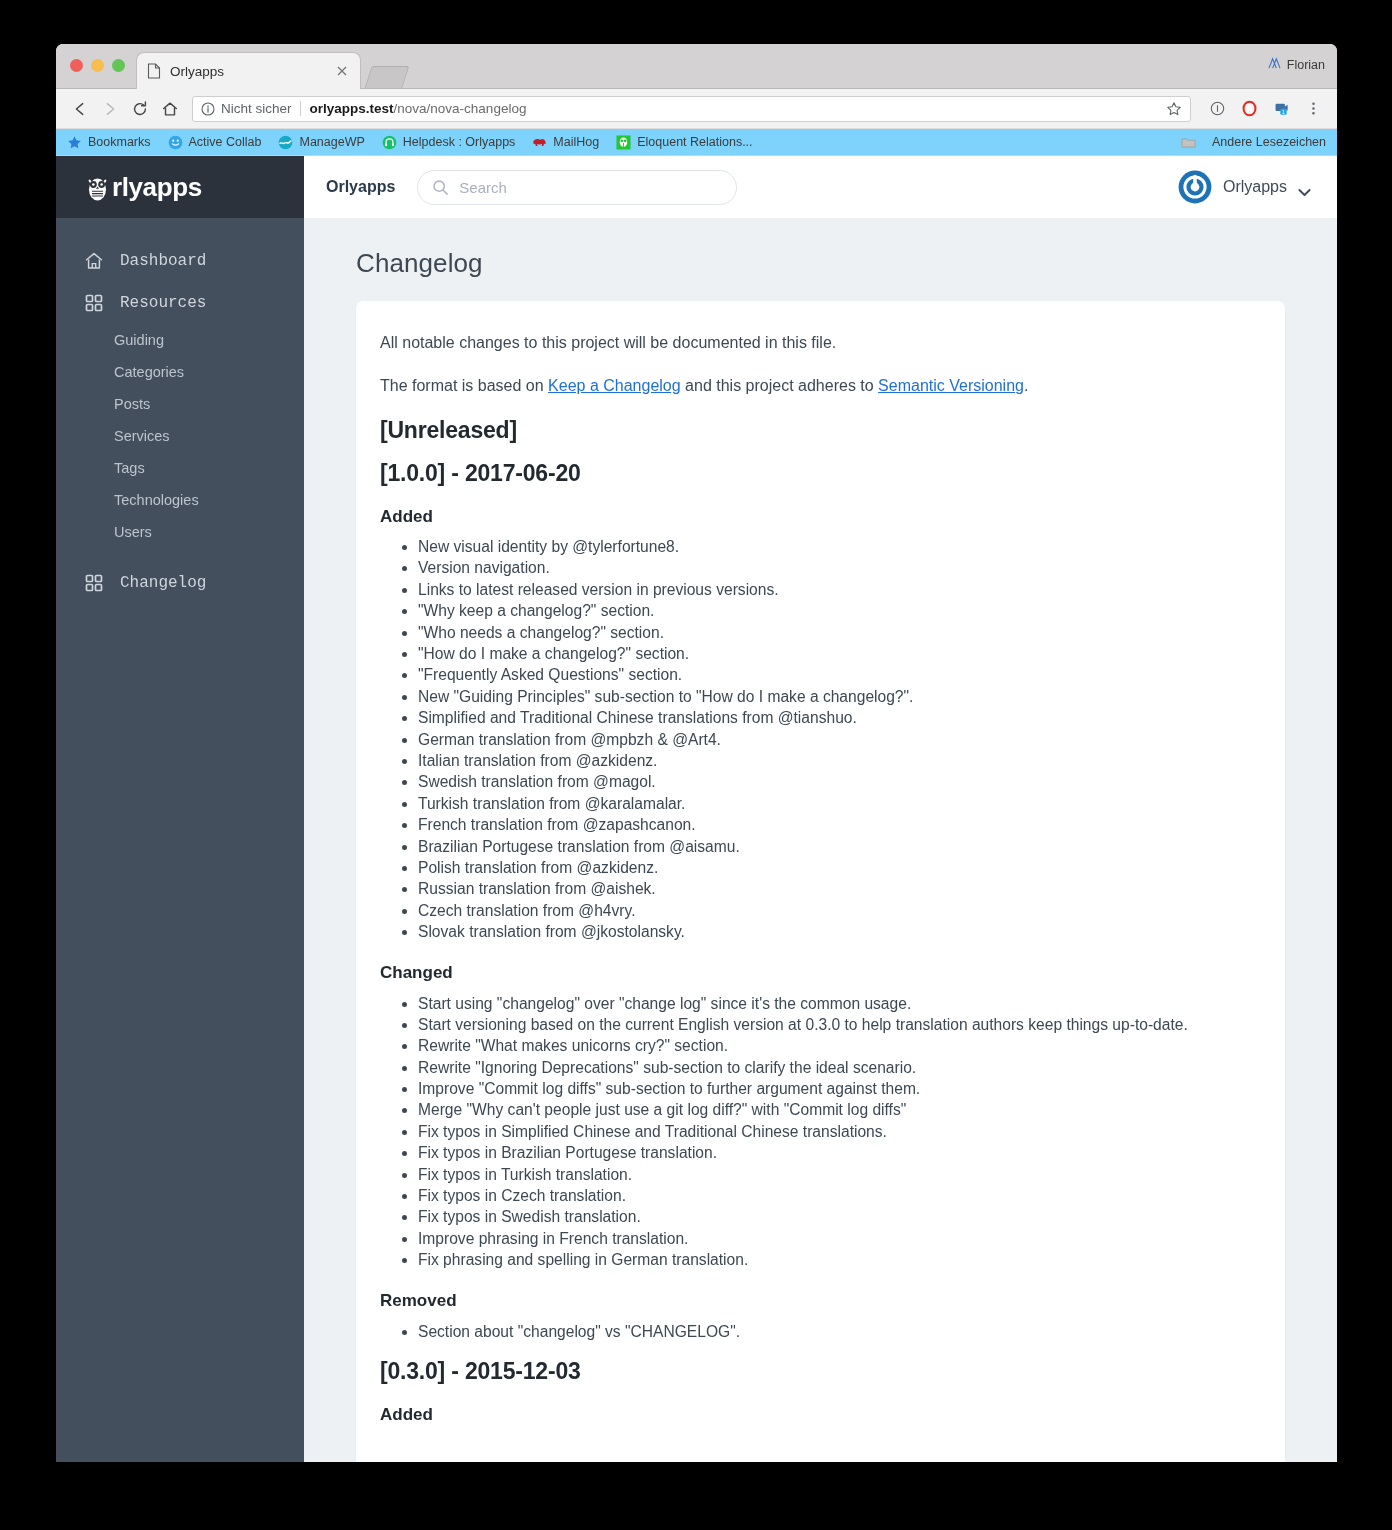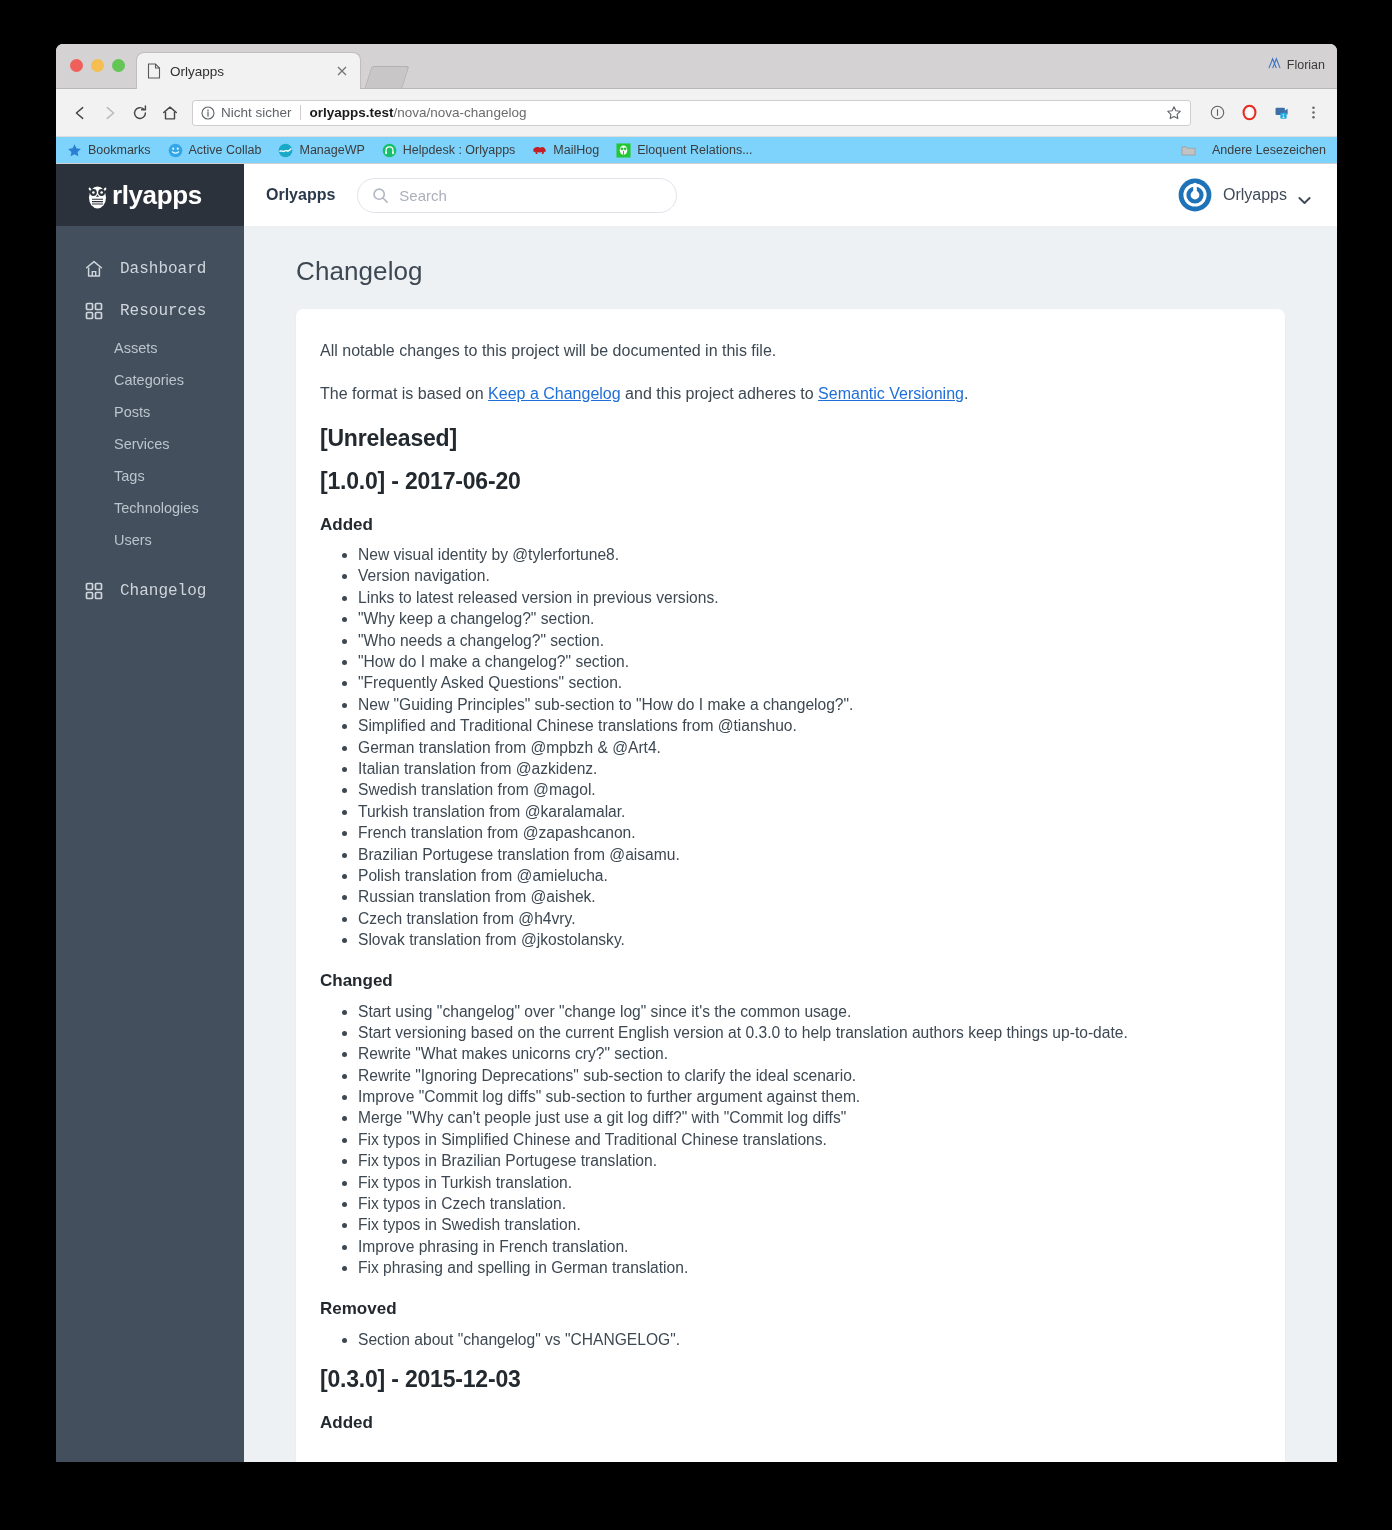--- a/index.html
+++ b/index.html
@@ -60,21 +60,21 @@
     border-radius: 3px 3px 0 0;
   }
   .profile-name {
     position: absolute; right: 12px; top: 13px;
     display: flex; align-items: center; gap: 6px;
     font-size: 12.5px; color: #3b3b3b;
   }
 
   
   .toolbar {
-    height: 48px; background: #f3f2f2;
+    height: 40px; background: #f3f2f2;
     display: flex; align-items: center;
     padding: 0 10px; gap: 2px;
     border-bottom: 1px solid #dedcdc;
   }
   .tbtn {
     width: 28px; height: 28px;
     display: flex; align-items: center; justify-content: center;
     border-radius: 50%;
   }
   .omnibox {
@@ -98,21 +98,21 @@
     padding: 0 11px; gap: 17px;
     border-bottom: 1px solid #d2d0d0;
     font-size: 12.5px; color: #3c3c3c;
   }
   .bm { display: flex; align-items: center; gap: 6px; white-space: nowrap; }
   .bm-ico { width: 15px; height: 15px; flex: 0 0 auto; }
   .bm-other { margin-left: auto; display: flex; gap: 16px; }
 
   
   .app { position: relative; height: 1346px; background: #eef1f4; display: flex; }
-  .sidebar { width: 188px; background: #434f5d; flex: 0 0 auto; }
+  .sidebar { width: 248px; background: #434f5d; flex: 0 0 auto; }
   .sidebar-head {
     height: 62px; background: #2b323c;
     display: flex; align-items: center; padding-left: 28px;
   }
   .logo { display: flex; align-items: center; }
   .owl { width: 27px; height: 29px; margin-right: 1px; }
   .logo-text { color: #fff; font-size: 26px; font-weight: bold; letter-spacing: -.4px; }
 
   .nav { padding-top: 22px; }
   .nav-item {
@@ -404,21 +404,21 @@
             <svg viewBox="0 0 20 20" width="20" height="20">
               <rect x="2.5" y="2.5" width="6" height="6" rx="1" fill="none" stroke="#cfd5dc" stroke-width="1.7"></rect>
               <rect x="11.5" y="2.5" width="6" height="6" rx="1" fill="none" stroke="#cfd5dc" stroke-width="1.7"></rect>
               <rect x="2.5" y="11.5" width="6" height="6" rx="1" fill="none" stroke="#cfd5dc" stroke-width="1.7"></rect>
               <rect x="11.5" y="11.5" width="6" height="6" rx="1" fill="none" stroke="#cfd5dc" stroke-width="1.7"></rect>
             </svg>
           </span>
           <span>Resources</span>
         </div>
 
-        <a class="nav-sub">Assets</a>
+        <a class="nav-sub">Guiding</a>
         <a class="nav-sub">Categories</a>
         <a class="nav-sub">Posts</a>
         <a class="nav-sub">Services</a>
         <a class="nav-sub">Tags</a>
         <a class="nav-sub">Technologies</a>
         <a class="nav-sub">Users</a>
 
         <div class="nav-item" style="margin-top:14px">
           <span class="nico">
             <svg viewBox="0 0 20 20" width="20" height="20">
@@ -486,21 +486,21 @@
                 <li>"How do I make a changelog?" section.</li>
                 <li>"Frequently Asked Questions" section.</li>
                 <li>New "Guiding Principles" sub-section to "How do I make a changelog?".</li>
                 <li>Simplified and Traditional Chinese translations from @tianshuo.</li>
                 <li>German translation from @mpbzh &amp; @Art4.</li>
                 <li>Italian translation from @azkidenz.</li>
                 <li>Swedish translation from @magol.</li>
                 <li>Turkish translation from @karalamalar.</li>
                 <li>French translation from @zapashcanon.</li>
                 <li>Brazilian Portugese translation from @aisamu.</li>
-                <li>Polish translation from @amielucha.</li>
+                <li>Polish translation from @azkidenz.</li>
                 <li>Russian translation from @aishek.</li>
                 <li>Czech translation from @h4vry.</li>
                 <li>Slovak translation from @jkostolansky.</li>
               </ul>
               <h3 class="h3">Changed</h3>
               <ul>
                 <li>Start using "changelog" over "change log" since it's the common usage.</li>
                 <li>Start versioning based on the current English version at 0.3.0 to help translation authors keep things up-to-date.</li>
                 <li>Rewrite "What makes unicorns cry?" section.</li>
                 <li>Rewrite "Ignoring Deprecations" sub-section to clarify the ideal scenario.</li>

